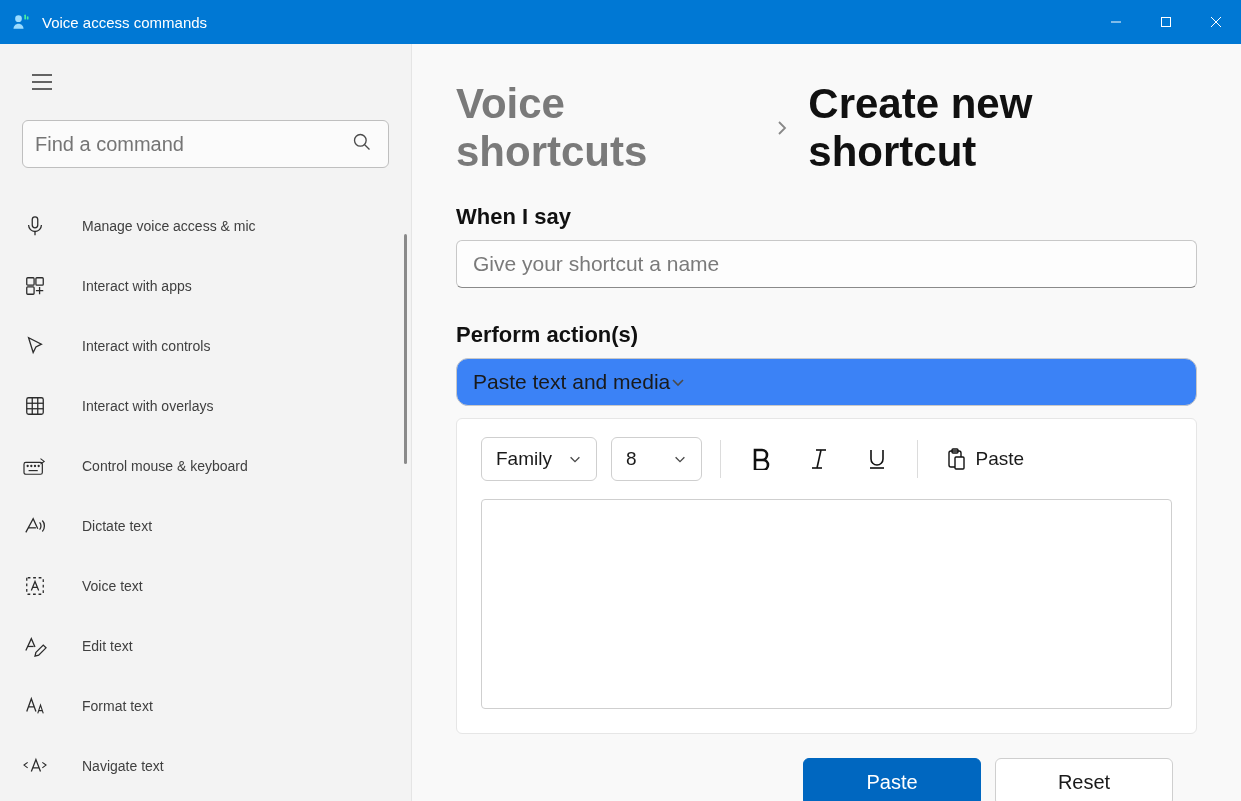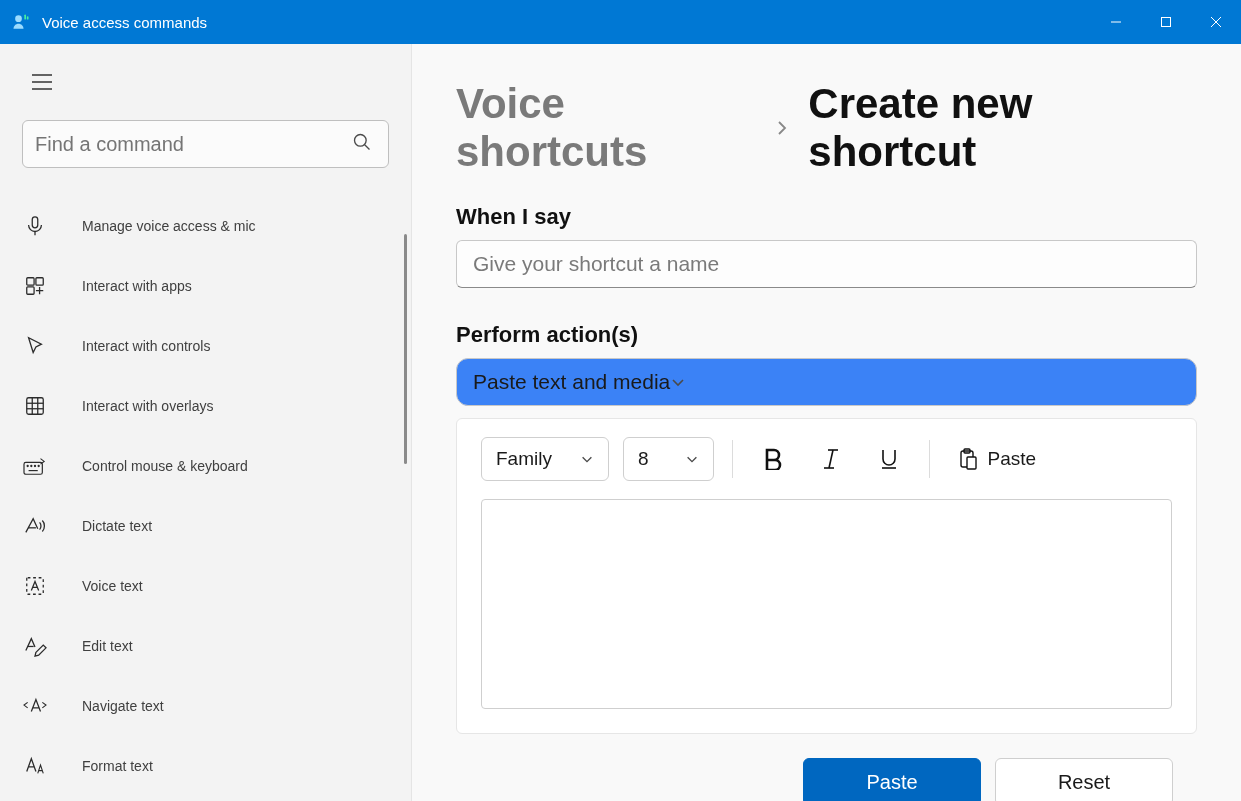--- a/index.html
+++ b/index.html
@@ -70,21 +70,21 @@
     display:flex; align-items:center; justify-content:flex-start;
   }
   .select-field .chev { color:#4a4a4a; }
   .editor-card {
     background:#fff; border:1px solid #e6e6e6; border-radius:6px; margin-top:12px;
     padding:18px 24px 24px 24px;
   }
   .toolbar { display:flex; align-items:center; gap:14px; }
   .tb-select {
     height:44px; background:#fff; border:1px solid #cfcfcf; border-radius:6px;
-    display:flex; align-items:center; padding:0 14px; gap:28px; font-size:19px; color:#1a1a1a;
+    display:flex; align-items:center; padding:0 14px; gap:16px; font-size:19px; color:#1a1a1a;
   }
   .tb-sep { width:1px; height:38px; background:#dcdcdc; margin:0 4px; }
   .tb-btn { width:44px; height:44px; display:flex; align-items:center; justify-content:center; border-radius:6px; }
   .tb-paste { display:flex; align-items:center; gap:10px; height:44px; padding:0 10px; font-size:19px; }
   .editor-area {
     width:100%; height:210px; background:#fff; border:1px solid #cfcfcf; border-radius:4px;
     margin-top:18px;
   }
   .actions { display:flex; gap:14px; justify-content:flex-end; margin-top:24px; margin-right:24px; }
   .btn {
@@ -250,35 +250,35 @@
                 <line x1="5" y1="12.5" x2="11.5" y2="12.5"></line>
                 <path d="M14 19l8-8 3 3-8 8-4 1 1-4z"></path>
               </svg>
           </span>
           <span class="nlabel">Edit text</span>
         </div>
 
         <div class="navitem">
           <span class="nicon">
             <svg width="24" height="22" viewBox="0 0 26 24" fill="none" stroke="#2b2b2b" stroke-width="1.4">
+                <path d="M4 18l5-14 5 14M6 13h6"></path>
+                <path d="M16 20l3-9 3 9M17.2 17h3.6" stroke-width="1.2"></path>
+              </svg>
+          </span>
+          <span class="nlabel">Format text</span>
+        </div>
+
+        <div class="navitem">
+          <span class="nicon">
+            <svg width="24" height="22" viewBox="0 0 26 24" fill="none" stroke="#2b2b2b" stroke-width="1.4">
                 <path d="M9 18l5-13 5 13M10.5 14h7"></path>
                 <path d="M5 8l-4 3 4 3M21 8l4 3-4 3" stroke-width="1.2"></path>
               </svg>
           </span>
           <span class="nlabel">Navigate text</span>
-        </div>
-
-        <div class="navitem">
-          <span class="nicon">
-            <svg width="24" height="22" viewBox="0 0 26 24" fill="none" stroke="#2b2b2b" stroke-width="1.4">
-                <path d="M4 18l5-14 5 14M6 13h6"></path>
-                <path d="M16 20l3-9 3 9M17.2 17h3.6" stroke-width="1.2"></path>
-              </svg>
-          </span>
-          <span class="nlabel">Format text</span>
         </div>
       </div>
       <div class="side-scroll-thumb"></div>
     </div>
 
     <div class="main">
 
       <div class="breadcrumb">
         <span class="bc-root">Voice shortcuts</span>
         <span class="bc-sep">

